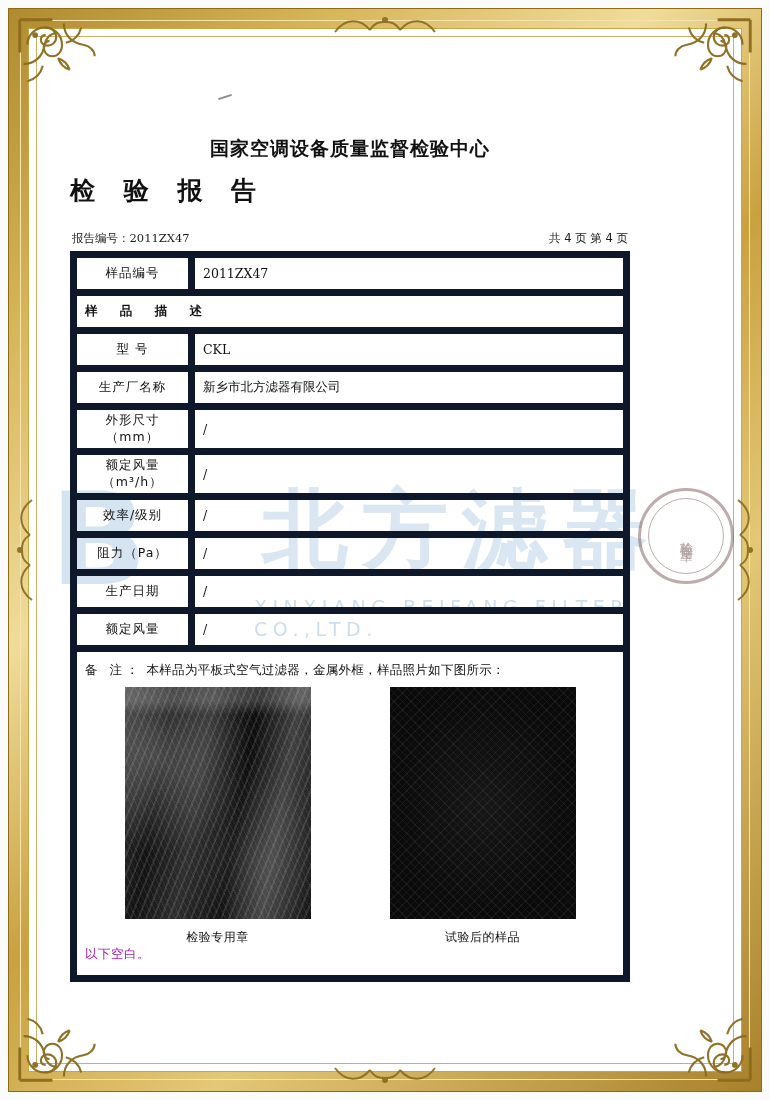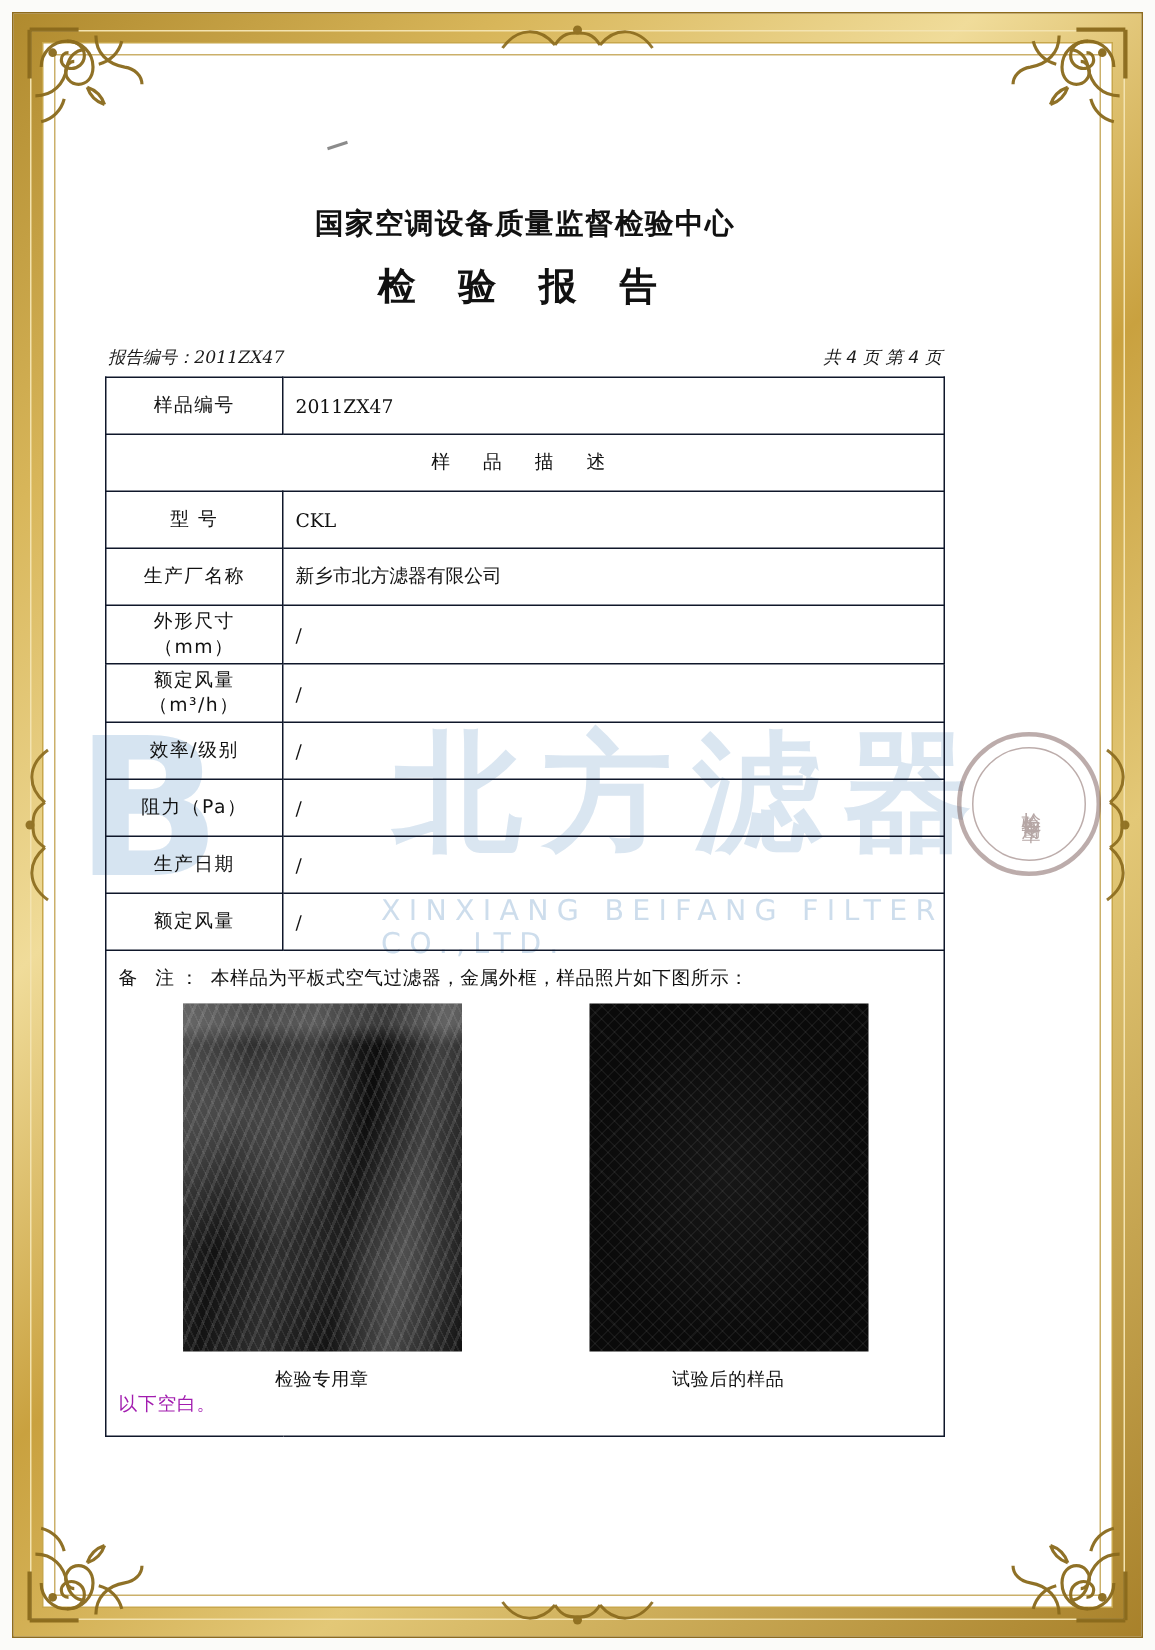--- a/index.html
+++ b/index.html
@@ -73,71 +73,70 @@
   .hdr-org {
     text-align: center;
     font-family: "DejaVu Sans", "Liberation Sans", sans-serif;
     font-size: 19px;
     font-weight: 700;
     color: #111;
     letter-spacing: 1px;
     margin-top: 66px;
   }
   .hdr-title {
-    text-align: center;
     font-size: 25px;
     font-weight: 700;
     color: #111;
     letter-spacing: 10px;
     margin-top: 12px;
   }
   .meta-row {
     display: flex;
     justify-content: space-between;
     align-items: center;
     font-size: 11.5px;
     color: #1a1a1a;
     margin-top: 24px;
     padding: 0 2px;
-    font-style: italic;
   }
   .meta-left { font-family: "DejaVu Serif", "Liberation Serif", serif; }
   .meta-right { font-family: "DejaVu Sans", "Liberation Sans", sans-serif; }
 
   
   table.rep {
     width: 100%;
     border-collapse: collapse;
     margin-top: 5px;
     table-layout: fixed;
   }
   table.rep td {
-    border: 1px solid #0f172a;
+    border: 7px solid #0f172a;
     font-size: 12.5px;
     color: #111;
     height: 38px;
     padding: 2px 8px;
     vertical-align: middle;
   }
   td.lbl {
     width: 118px;
     text-align: center;
     letter-spacing: 1px;
   }
   td.val {
     padding-left: 12px;
     font-family: "DejaVu Serif", "Liberation Serif", serif;
     font-size: 12.5px;
     margin-left: 36px;
   }
   td.section {
-    text-align: center;
+    text-align: left;
     letter-spacing: 9px;
     font-size: 13px;
     height: 34px;
+    font-weight: bold;
   }
 
   
   .notes-cell { padding: 10px 8px 12px 8px !important; height: auto !important; vertical-align: top; }
   .notes-line {
     font-size: 12.5px;
     color: #111;
     margin-bottom: 8px;
     letter-spacing: .3px;
   }

